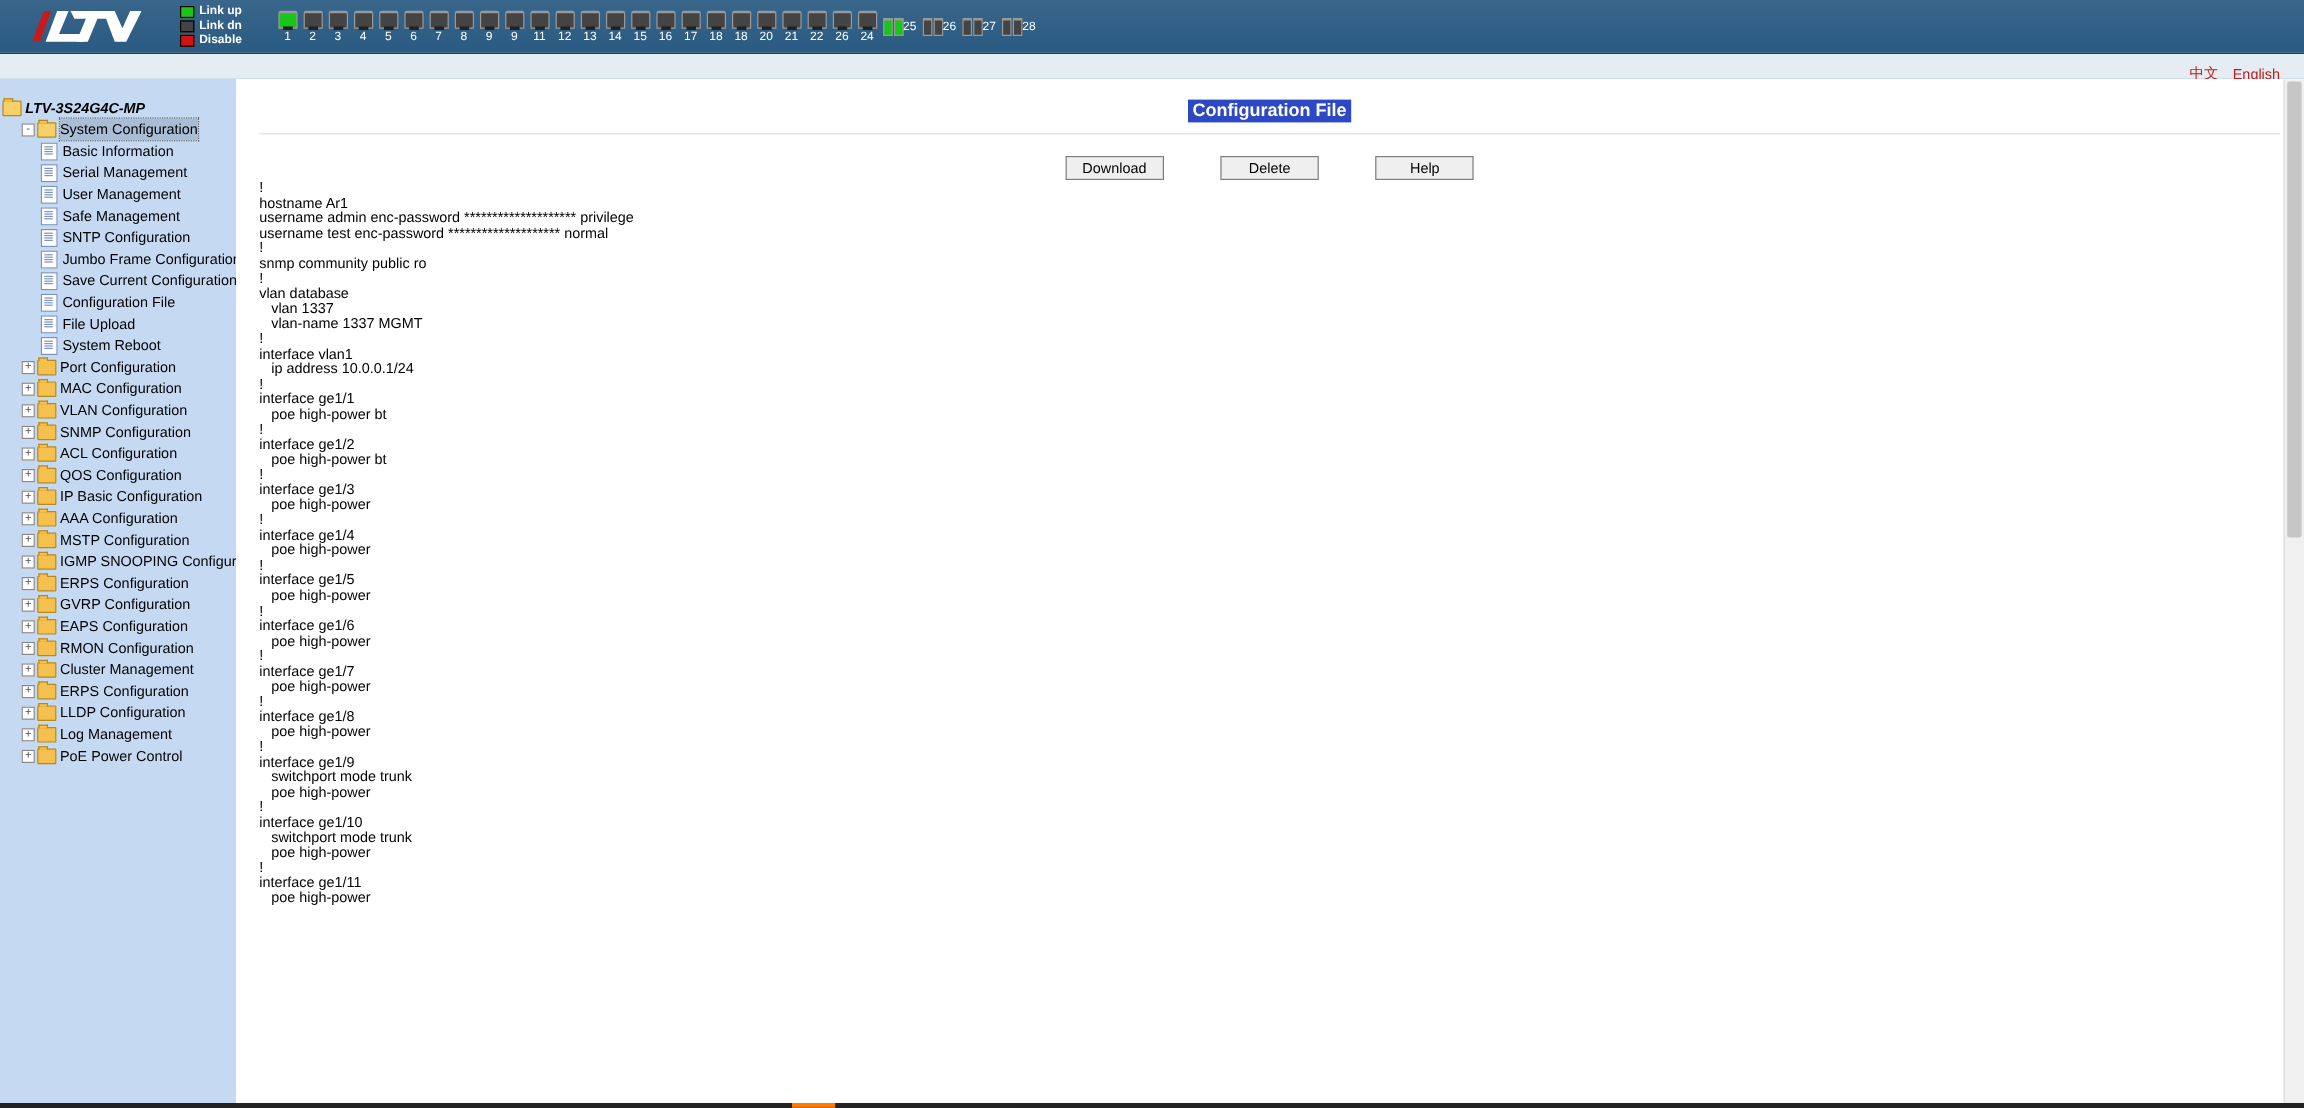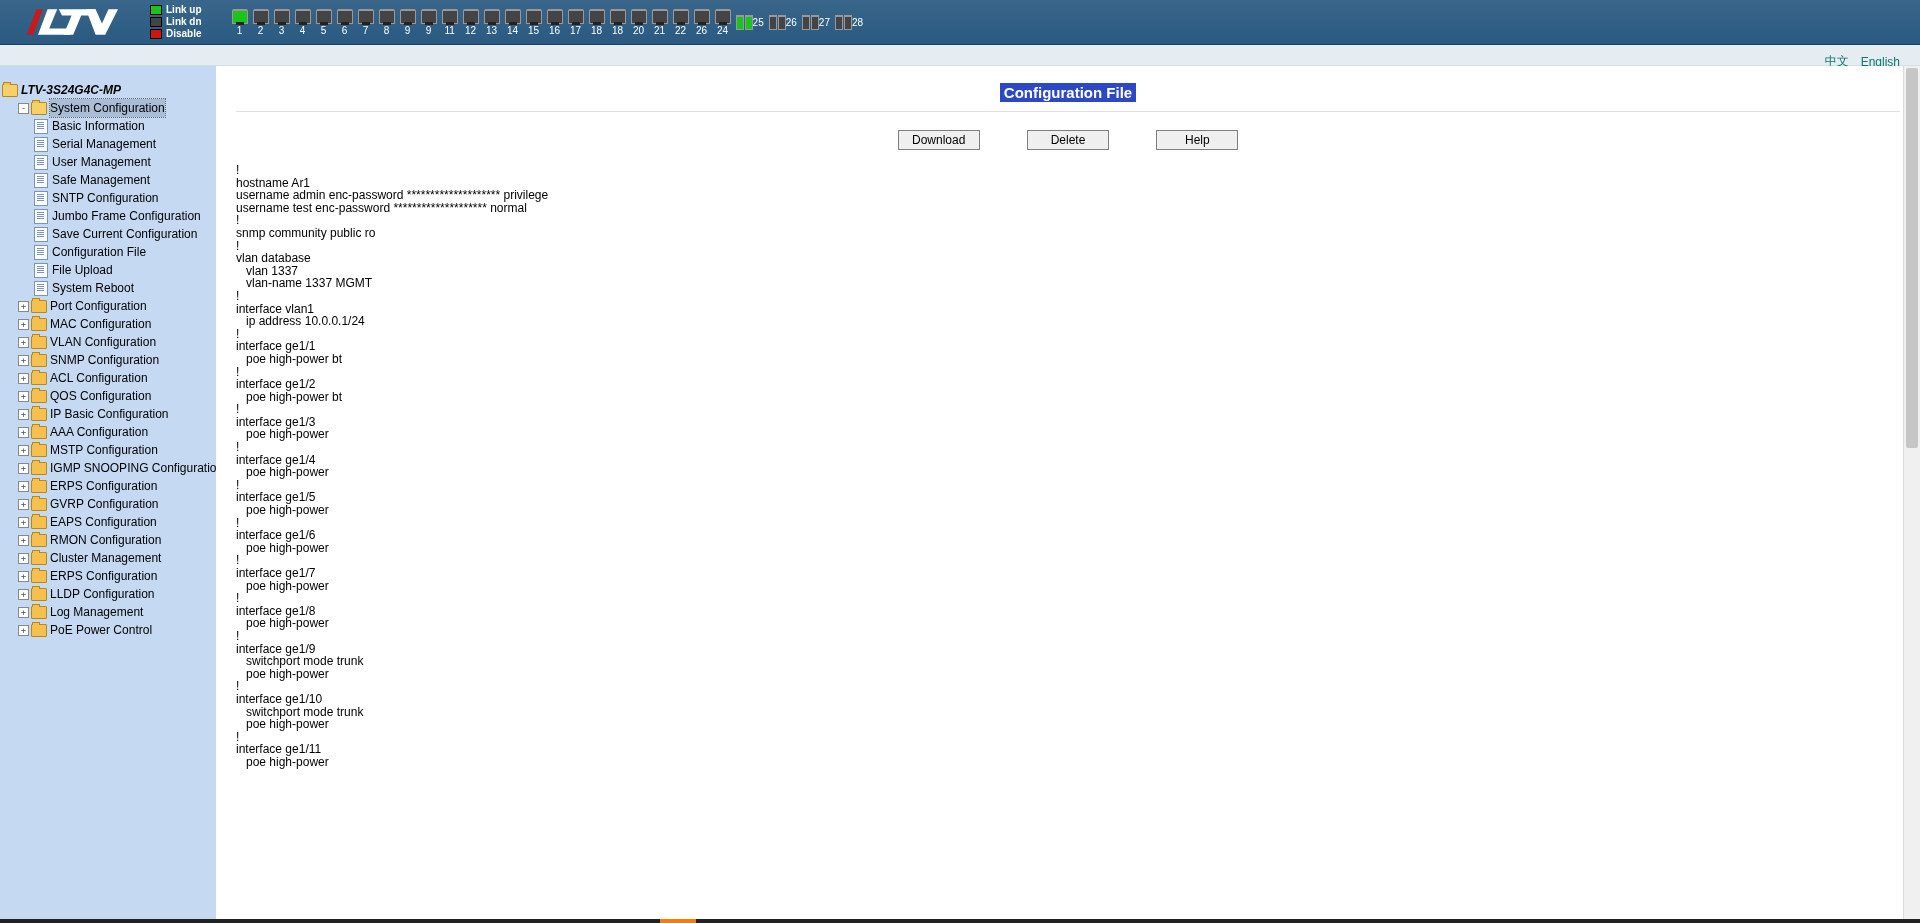--- a/index.html
+++ b/index.html
@@ -67,30 +67,30 @@
     height: 20px;
     background: #e5ecf2;
     display: flex;
     justify-content: flex-end;
     align-items: center;
     padding-right: 20px;
     gap: 12px;
     font-size: 12px;
     border-bottom: 1px solid #d2dee8;
   }
-  .langbar span { color: #0f766e; cursor: pointer; margin-top: 13px; }
+  .langbar span { color: #b91c1c; cursor: pointer; margin-top: 13px; }
 
   .workspace {
     display: flex;
     height: calc(100% - 64px - 4px);
   }
 
   
   .sidebar {
-    width: 216px;
+    width: 196px;
     background: #c5daf2;
     overflow-y: auto;
     font-size: 12px;
     color: #000;
     padding-top: 15px;
     padding-bottom: 20px;
   }
   .tree { list-style:none; margin:0; padding:0 0 0 2px; }
   .tree ul { list-style:none; margin:0; padding:0 0 0 16px; }
   .tree li { white-space:nowrap; line-height:18px; display:flex; align-items:center; cursor:pointer; }
@@ -144,21 +144,21 @@
 
   .page-title {
     text-align:center;
     margin-bottom: 10px;
   }
   .page-title span {
     background:#2d48c5; color:#fff; font-weight:bold; font-size:15px; padding:1px 4px;
   }
   .hr-line { border-top:1px solid #e0e0e0; margin-bottom:18px; }
   .note { text-align:right; font-weight:bold; font-size:12px; margin-bottom:18px; }
-  .btn-row { text-align:center; margin-bottom:14px; }
+  .btn-row { text-align:center; }
   .btn-row button {
     background:#efefef; border:1px solid #7e7e7e;
     padding:2px 0; width:82px; font-size:12px; margin:0 22px; cursor:pointer;
   }
   .cfg-text {
     font-size:12px; line-height:1.05; color:#000; white-space:pre; font-family: Arial, sans-serif;
     margin:0;
   }
 
   

